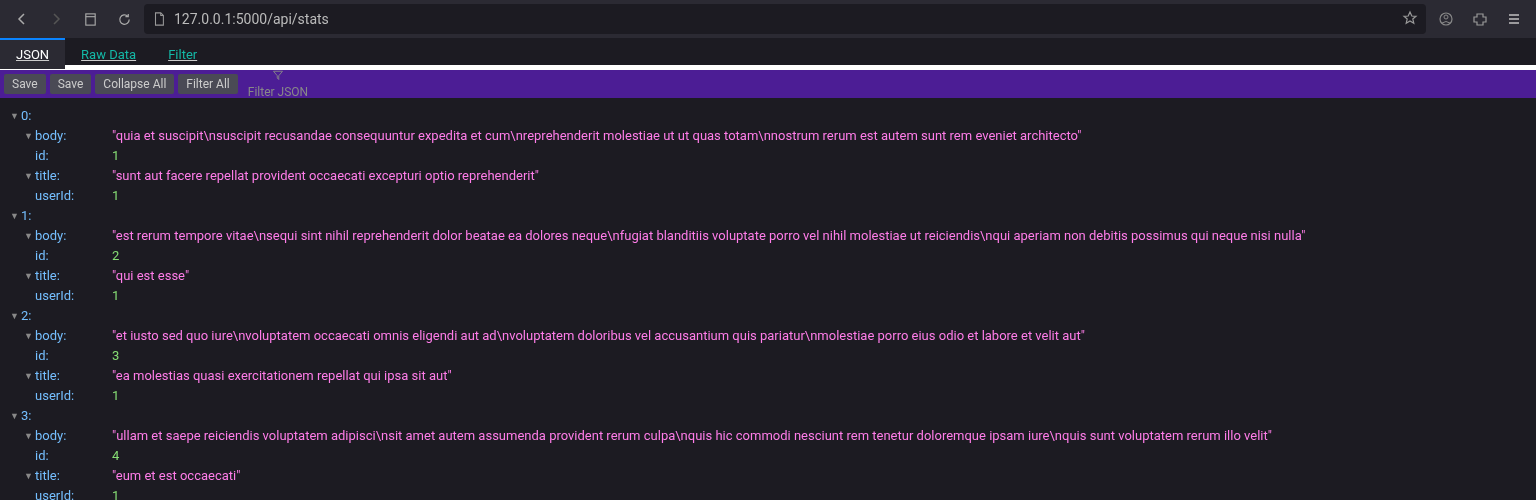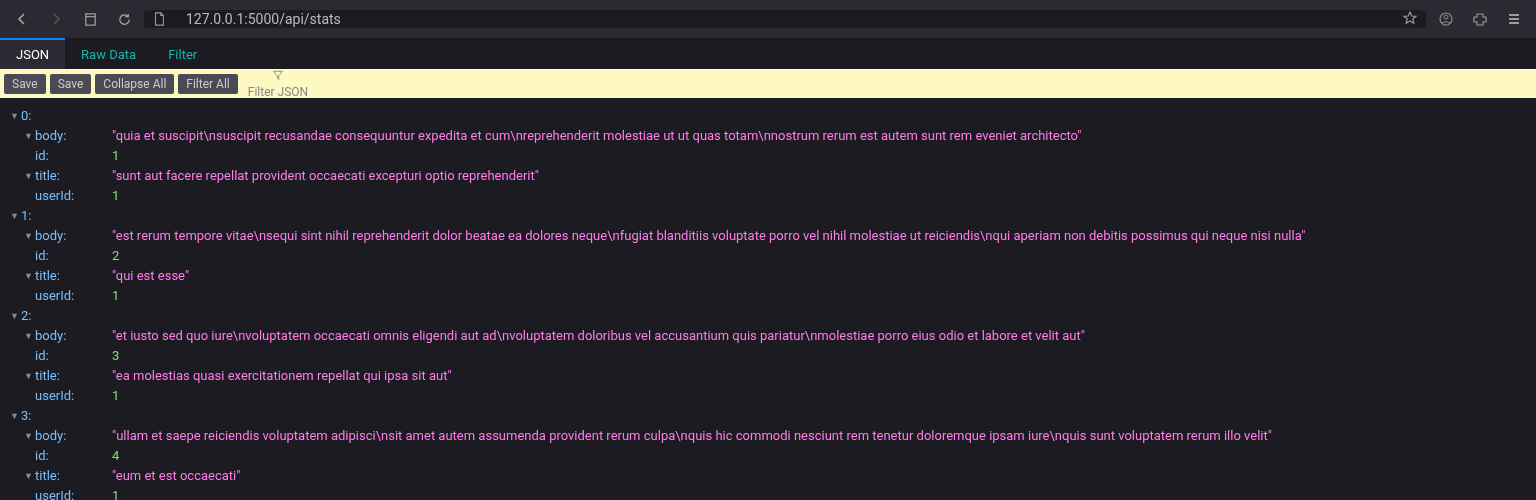--- a/index.html
+++ b/index.html
@@ -31,27 +31,27 @@
       justify-content: center;
       color: #aaa;
       border-radius: 4px;
       cursor: pointer;
     }
     .nav-btn.disabled {
       color: #555;
     }
     .url-bar {
       flex: 1;
-      height: 18px;
+      height: 30px;
       background: #1c1b22;
       border-radius: 4px;
       display: flex;
       align-items: center;
       padding: 0 8px;
-      gap: 20px;
+      gap: 8px;
       color: #ccc;
       font-size: 14px;
     }
     .url-bar svg {
       flex-shrink: 0;
     }
     .url-text {
       flex: 1;
       color: #bbb;
     }
@@ -60,39 +60,40 @@
       cursor: pointer;
     }
     .right-icons {
       display: flex;
       align-items: center;
       gap: 6px;
     }
     .tabs-bar {
       height: 32px;
       background: #1c1b22;
-      border-bottom: 1px solid #ffffff;
+      border-bottom: 5px solid #ffffff;
       display: flex;
       align-items: flex-start;
+      text-decoration: underline;
     }
     .tab {
       padding: 7px 16px;
       color: #14b8a6;
       font-size: 13px;
       cursor: pointer;
       border-top: 2px solid transparent;
     }
     .tab.active {
       color: #fff;
       border-top: 2px solid #0a84ff;
       background: #2b2a33;
     }
     .tools-bar {
       height: 28px;
-      background: #fef9c3;
+      background: #4c1d95;
       display: flex;
       align-items: center;
       padding: 0 4px;
       gap: 4px;
     }
     .tool-btn {
       padding: 3px 8px;
       background: #4a4a55;
       color: #ccc;
       font-size: 12px;

